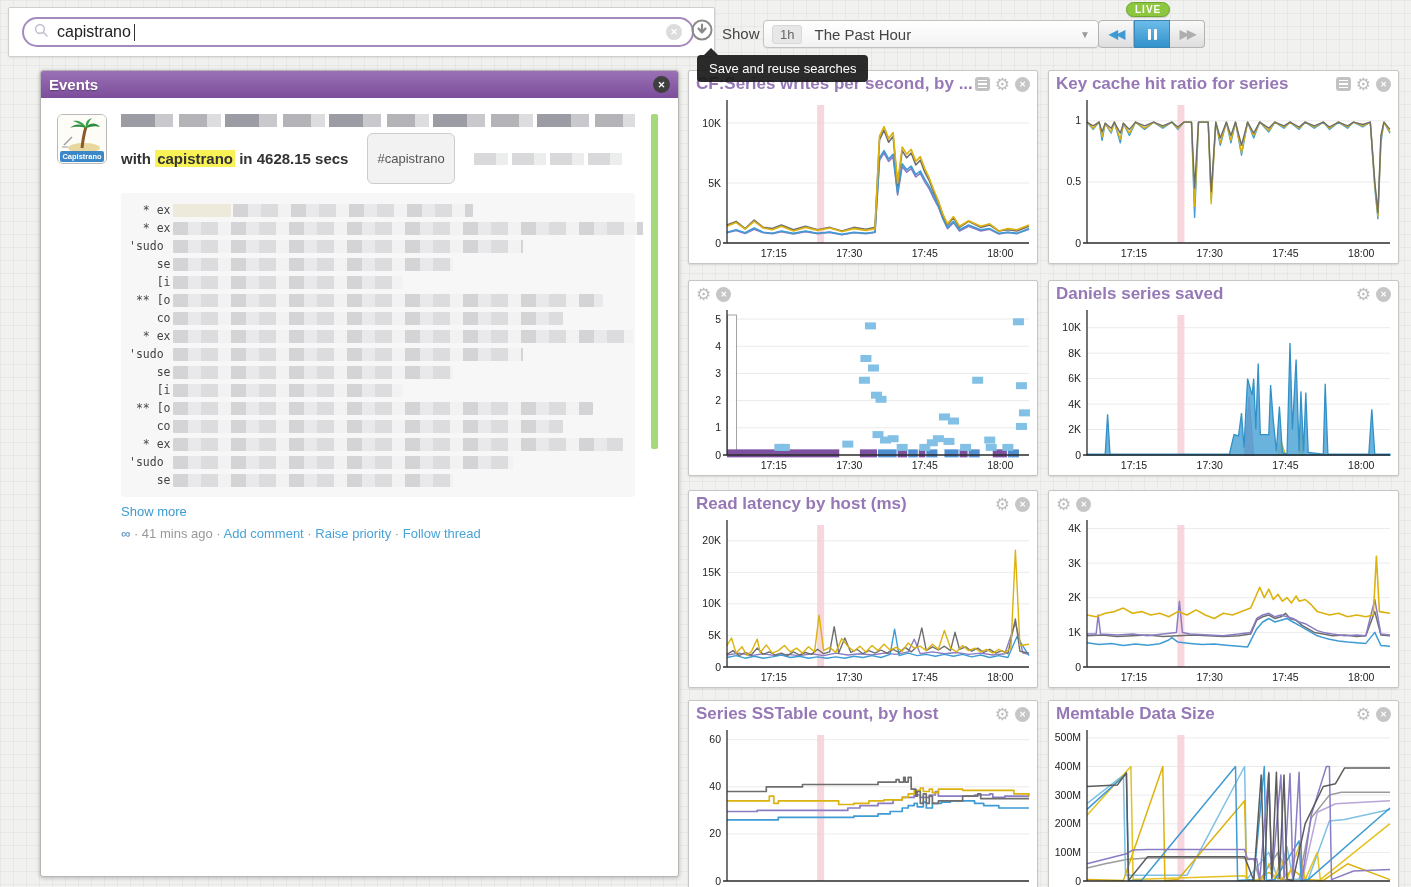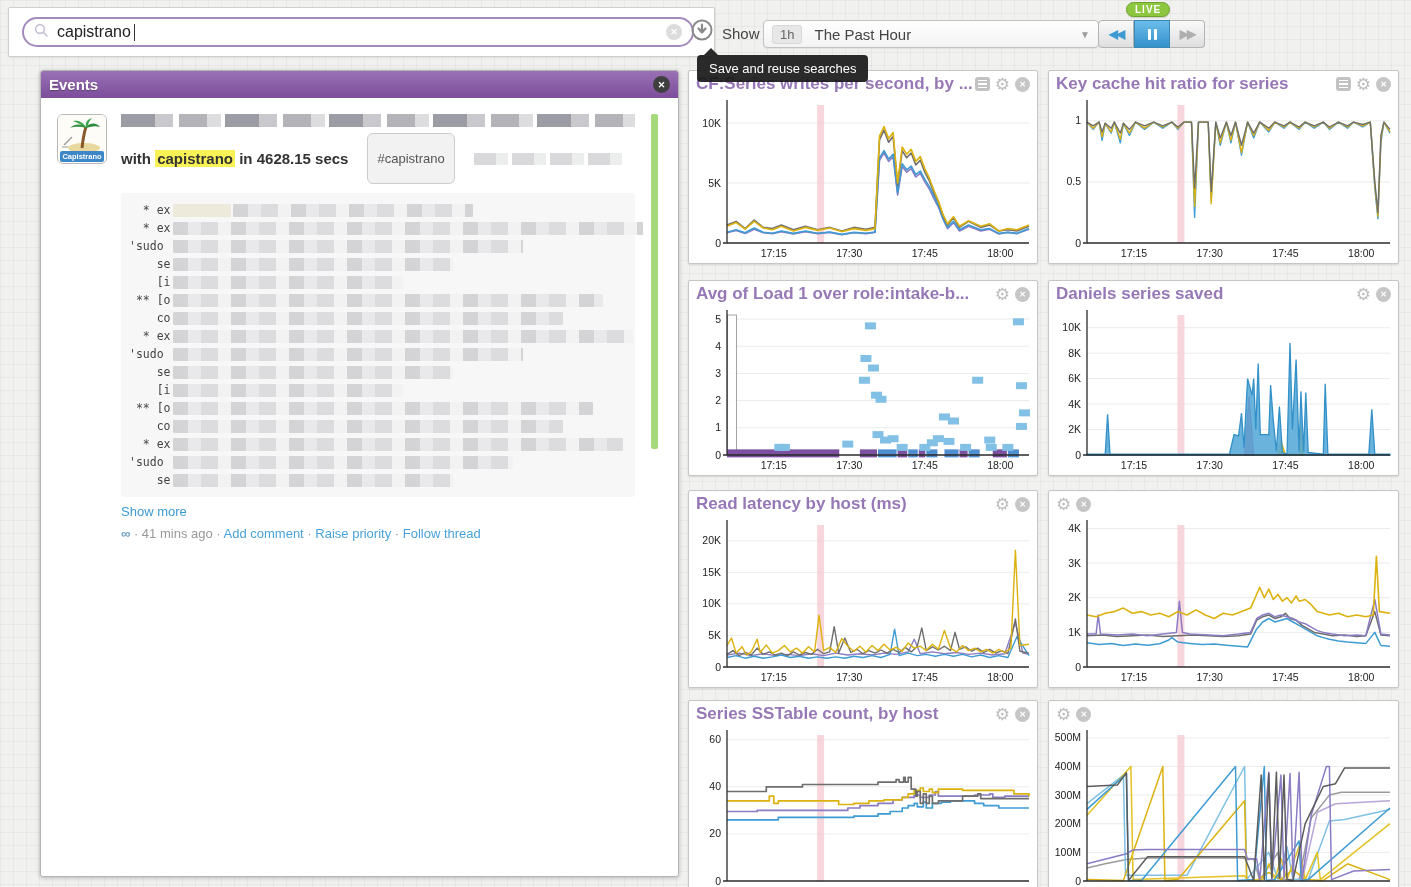--- a/index.html
+++ b/index.html
@@ -260,21 +260,20 @@
           <text class="tick" x="84.965" y="160" text-anchor="middle">17:15</text>
           <text class="tick" x="160.715" y="160" text-anchor="middle">17:30</text>
           <text class="tick" x="236.465" y="160" text-anchor="middle">17:45</text>
           <text class="tick" x="312.21500000000003" y="160" text-anchor="middle">18:00</text>
         </svg>
       </div>
   </div>
 
   <div class="card" style="left:688px;top:280px;width:348px;height:194px;">
     <div class="card-header">
-      <span class="card-title">Avg of Load 1 over role:intake-b...</span>
       <span class="card-icons">
           <span class="ic-gear">⚙</span>
           <span class="ic-close">✕</span>
         </span>
     </div>
     <div class="chart-plot">
         <svg width="348" height="168" viewBox="0 0 348 168">
           <line x1="38" x2="340" y1="120.81553398058252" y2="120.81553398058252" stroke="#ebebeb" stroke-width="1"></line>
           <line x1="38" x2="340" y1="93.63106796116504" y2="93.63106796116504" stroke="#ebebeb" stroke-width="1"></line>
           <line x1="38" x2="340" y1="66.44660194174759" y2="66.44660194174759" stroke="#ebebeb" stroke-width="1"></line>
@@ -466,20 +465,21 @@
           <text class="tick" x="84.81" y="168" text-anchor="middle">17:15</text>
           <text class="tick" x="160.31" y="168" text-anchor="middle">17:30</text>
           <text class="tick" x="235.81" y="168" text-anchor="middle">17:45</text>
           <text class="tick" x="311.31" y="168" text-anchor="middle">18:00</text>
         </svg>
       </div>
   </div>
 
   <div class="card" style="left:1048px;top:700px;width:349px;height:200px;">
     <div class="card-header">
+      <span class="card-title">Memtable Data Size</span>
       <span class="card-icons">
           <span class="ic-gear">⚙</span>
           <span class="ic-close">✕</span>
         </span>
     </div>
     <div class="chart-plot">
         <svg width="349" height="174" viewBox="0 0 349 174">
           <line x1="38" x2="341" y1="125.37254901960785" y2="125.37254901960785" stroke="#ebebeb" stroke-width="1"></line>
           <line x1="38" x2="341" y1="96.74509803921569" y2="96.74509803921569" stroke="#ebebeb" stroke-width="1"></line>
           <line x1="38" x2="341" y1="68.11764705882354" y2="68.11764705882354" stroke="#ebebeb" stroke-width="1"></line>

